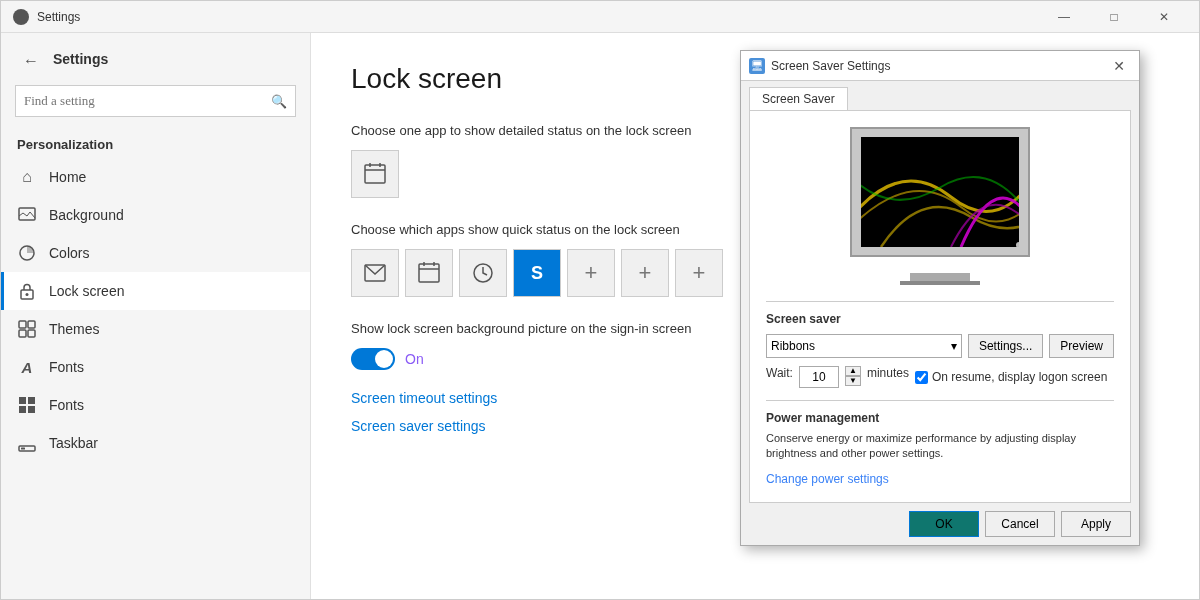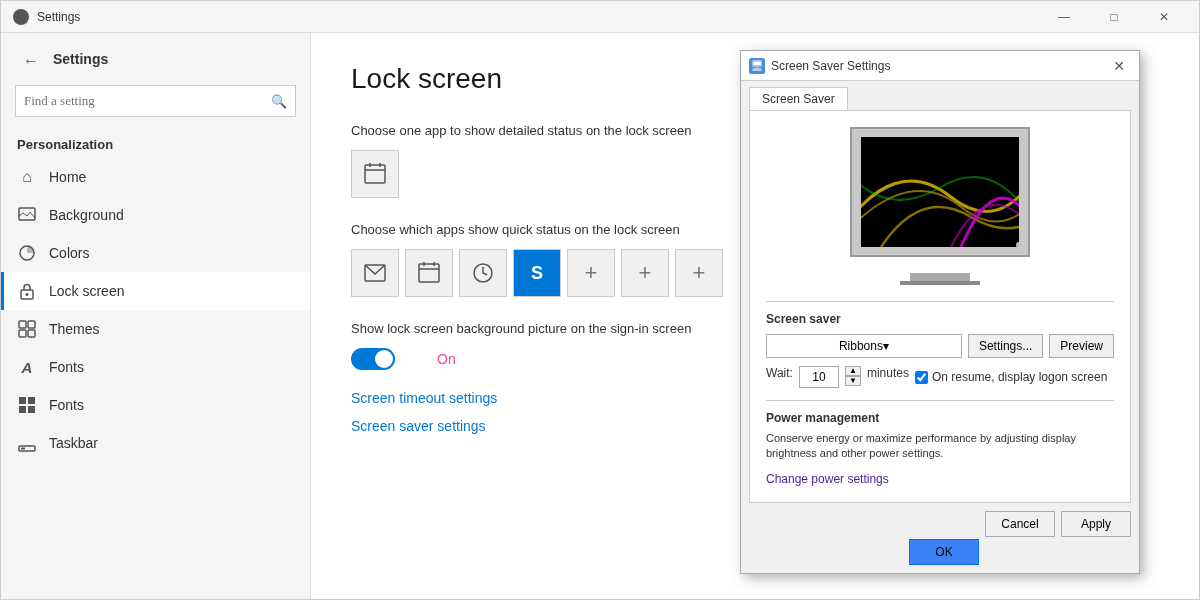--- a/index.html
+++ b/index.html
@@ -239,22 +239,21 @@
       height: 18px;
       background: #fff;
       border-radius: 50%;
       position: absolute;
       top: 2px;
       right: 2px;
     }
 
     .toggle-label {
       font-size: 14px;
-      color: #ec4899;
-      margin-left: 32px;
+      color: #8b5cf6;
     }
 
     .link-text {
       color: #0078d7;
       cursor: pointer;
       font-size: 14px;
       text-decoration: none;
       display: block;
       margin-bottom: 12px;
     }
@@ -395,21 +394,21 @@
 
     .ss-dropdown {
       flex: 1;
       height: 24px;
       border: 1px solid #aaa;
       background: #fff;
       font-size: 12px;
       padding: 0 4px;
       display: flex;
       align-items: center;
-      justify-content: center;
+      justify-content: space-between;
       cursor: pointer;
     }
 
     .ss-btn {
       height: 24px;
       padding: 0 10px;
       border: 1px solid #aaa;
       background: #f0f0f0;
       font-size: 12px;
       cursor: pointer;
@@ -459,21 +458,21 @@
 
     .power-desc {
       font-size: 11px;
       color: #333;
       margin-bottom: 8px;
       line-height: 1.4;
     }
 
     .power-link {
       font-size: 12px;
-      color: #4c1d95;
+      color: #3b82f6;
       cursor: pointer;
       text-decoration: none;
     }
 
     .dialog-footer {
       padding: 8px;
       display: flex;
       justify-content: flex-end;
       gap: 6px;
       background: #f0f0f0;
@@ -482,23 +481,22 @@
     .footer-btn {
       width: 70px;
       height: 26px;
       border: 1px solid #aaa;
       background: #f0f0f0;
       font-size: 12px;
       cursor: pointer;
     }
 
     .footer-btn.primary {
-      background: #3b82f6;
+      background: #0f766e;
       border: 1px solid #0078d7;
-      margin-top: 28px;
     }
 
     .monitor-wrapper {
       display: flex;
       flex-direction: column;
       align-items: center;
       margin-bottom: 16px;
     }
 
     .checkbox-label {

